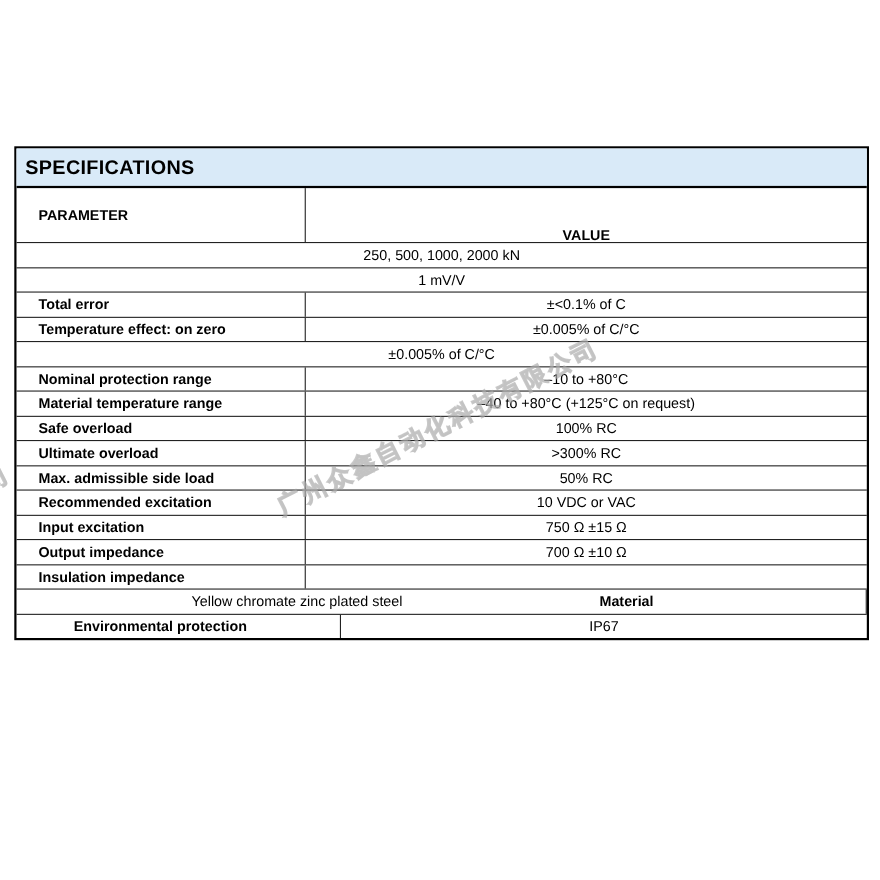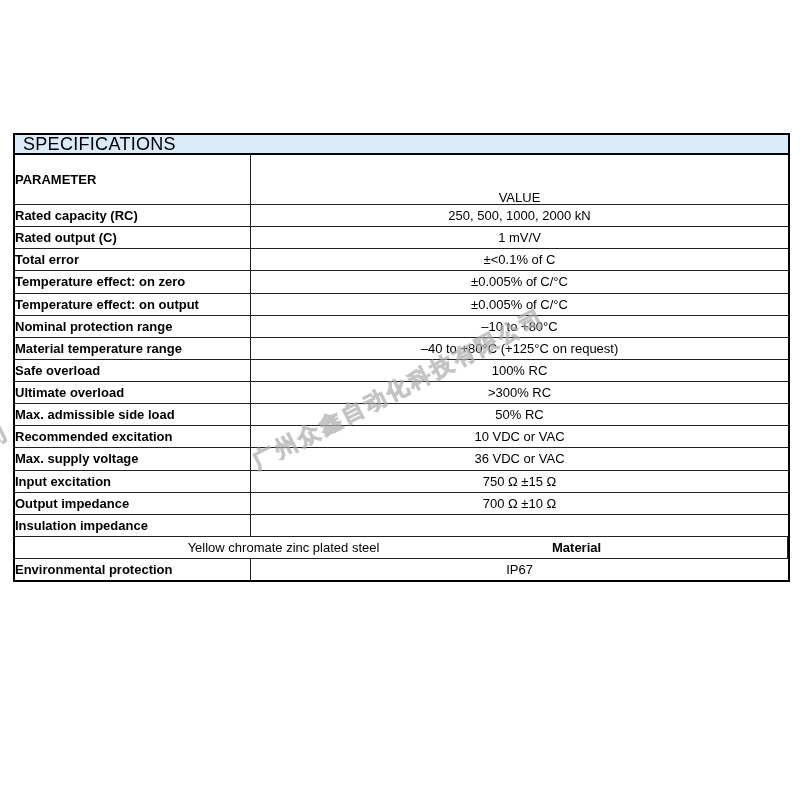--- a/index.html
+++ b/index.html
@@ -23,65 +23,65 @@
     top: 133px;
     width: 777px;
     height: 449px;
     border: 2px solid #000;
     box-sizing: border-box;
     display: flex;
     flex-direction: column;
     background: #fff;
   }
   .title-row {
-    height: 20px;
+    height: 36px;
     flex: 0 0 auto;
     background: #d9eaf8;
     border-bottom: 2px solid #000;
     display: flex;
     align-items: center;
     padding-left: 8px;
     box-sizing: border-box;
-    font-weight: normal;
+    font-weight: bold;
     font-size: 18px;
     letter-spacing: 0.3px;
   }
   .rows {
     flex: 1 1 auto;
     display: flex;
     flex-direction: column;
   }
   .row {
     flex: 1 1 0;
     display: flex;
     border-bottom: 1.4px solid #222;
     box-sizing: border-box;
   }
-  .row:last-child { border-bottom: none; }
+  .row:last-child { border-bottom: none; margin-left: 32px; }
   .cell {
     display: flex;
     align-items: center;
     box-sizing: border-box;
     font-size: 13px;
     line-height: 1;
   }
   .cell.param {
-    width: 236px;
+    width: 263px;
     flex: 0 0 auto;
     border-right: 1.4px solid #222;
-    padding-left: 0;
+    padding-left: 20px;
     font-weight: bold;
   }
   .cell.value {
     flex: 1 1 auto;
     justify-content: center;
     text-align: center;
     font-weight: normal;
   }
-  .row.header-row .cell.value { font-weight: normal; margin-top: 36px; }
+  .row.header-row .cell.value { font-weight: bold; margin-top: 36px; }
 
   
   .watermark {
     position: absolute;
     white-space: nowrap;
     font-family: "DejaVu Sans", sans-serif;
     font-size: 22px;
     font-weight: bold;
     letter-spacing: 3px;
     line-height: 1;
@@ -107,37 +107,34 @@
   <div class="title-row">SPECIFICATIONS</div>
 
   <div class="rows">
 
     <div class="row header-row">
       <div class="cell param">PARAMETER</div>
       <div class="cell value">VALUE</div>
     </div>
 
     <div class="row">
-      <div class="cell param">Rated capacity (RC)</div>
       <div class="cell value">250, 500, 1000, 2000 kN</div>
     </div>
     <div class="row">
-      <div class="cell param">Rated output (C)</div>
       <div class="cell value">1 mV/V</div>
     </div>
     <div class="row">
       <div class="cell param">Total error</div>
       <div class="cell value">±&lt;0.1% of C</div>
     </div>
     <div class="row">
       <div class="cell param">Temperature effect: on zero</div>
       <div class="cell value">±0.005% of C/°C</div>
     </div>
     <div class="row">
-      <div class="cell param">Temperature effect: on output</div>
       <div class="cell value">±0.005% of C/°C</div>
     </div>
     <div class="row">
       <div class="cell param">Nominal protection range</div>
       <div class="cell value">–10 to +80°C</div>
     </div>
     <div class="row">
       <div class="cell param">Material temperature range</div>
       <div class="cell value">–40 to +80°C (+125°C on request)</div>
     </div>
@@ -151,24 +148,20 @@
     </div>
     <div class="row">
       <div class="cell param">Max. admissible side load</div>
       <div class="cell value">50% RC</div>
     </div>
     <div class="row">
       <div class="cell param">Recommended excitation</div>
       <div class="cell value">10 VDC or VAC</div>
     </div>
     <div class="row">
-      <div class="cell param">Max. supply voltage</div>
-      <div class="cell value">36 VDC or VAC</div>
-    </div>
-    <div class="row">
       <div class="cell param">Input excitation</div>
       <div class="cell value">750 Ω ±15 Ω</div>
     </div>
     <div class="row">
       <div class="cell param">Output impedance</div>
       <div class="cell value">700 Ω ±10 Ω</div>
     </div>
     <div class="row">
       <div class="cell param">Insulation impedance</div>
     </div>

